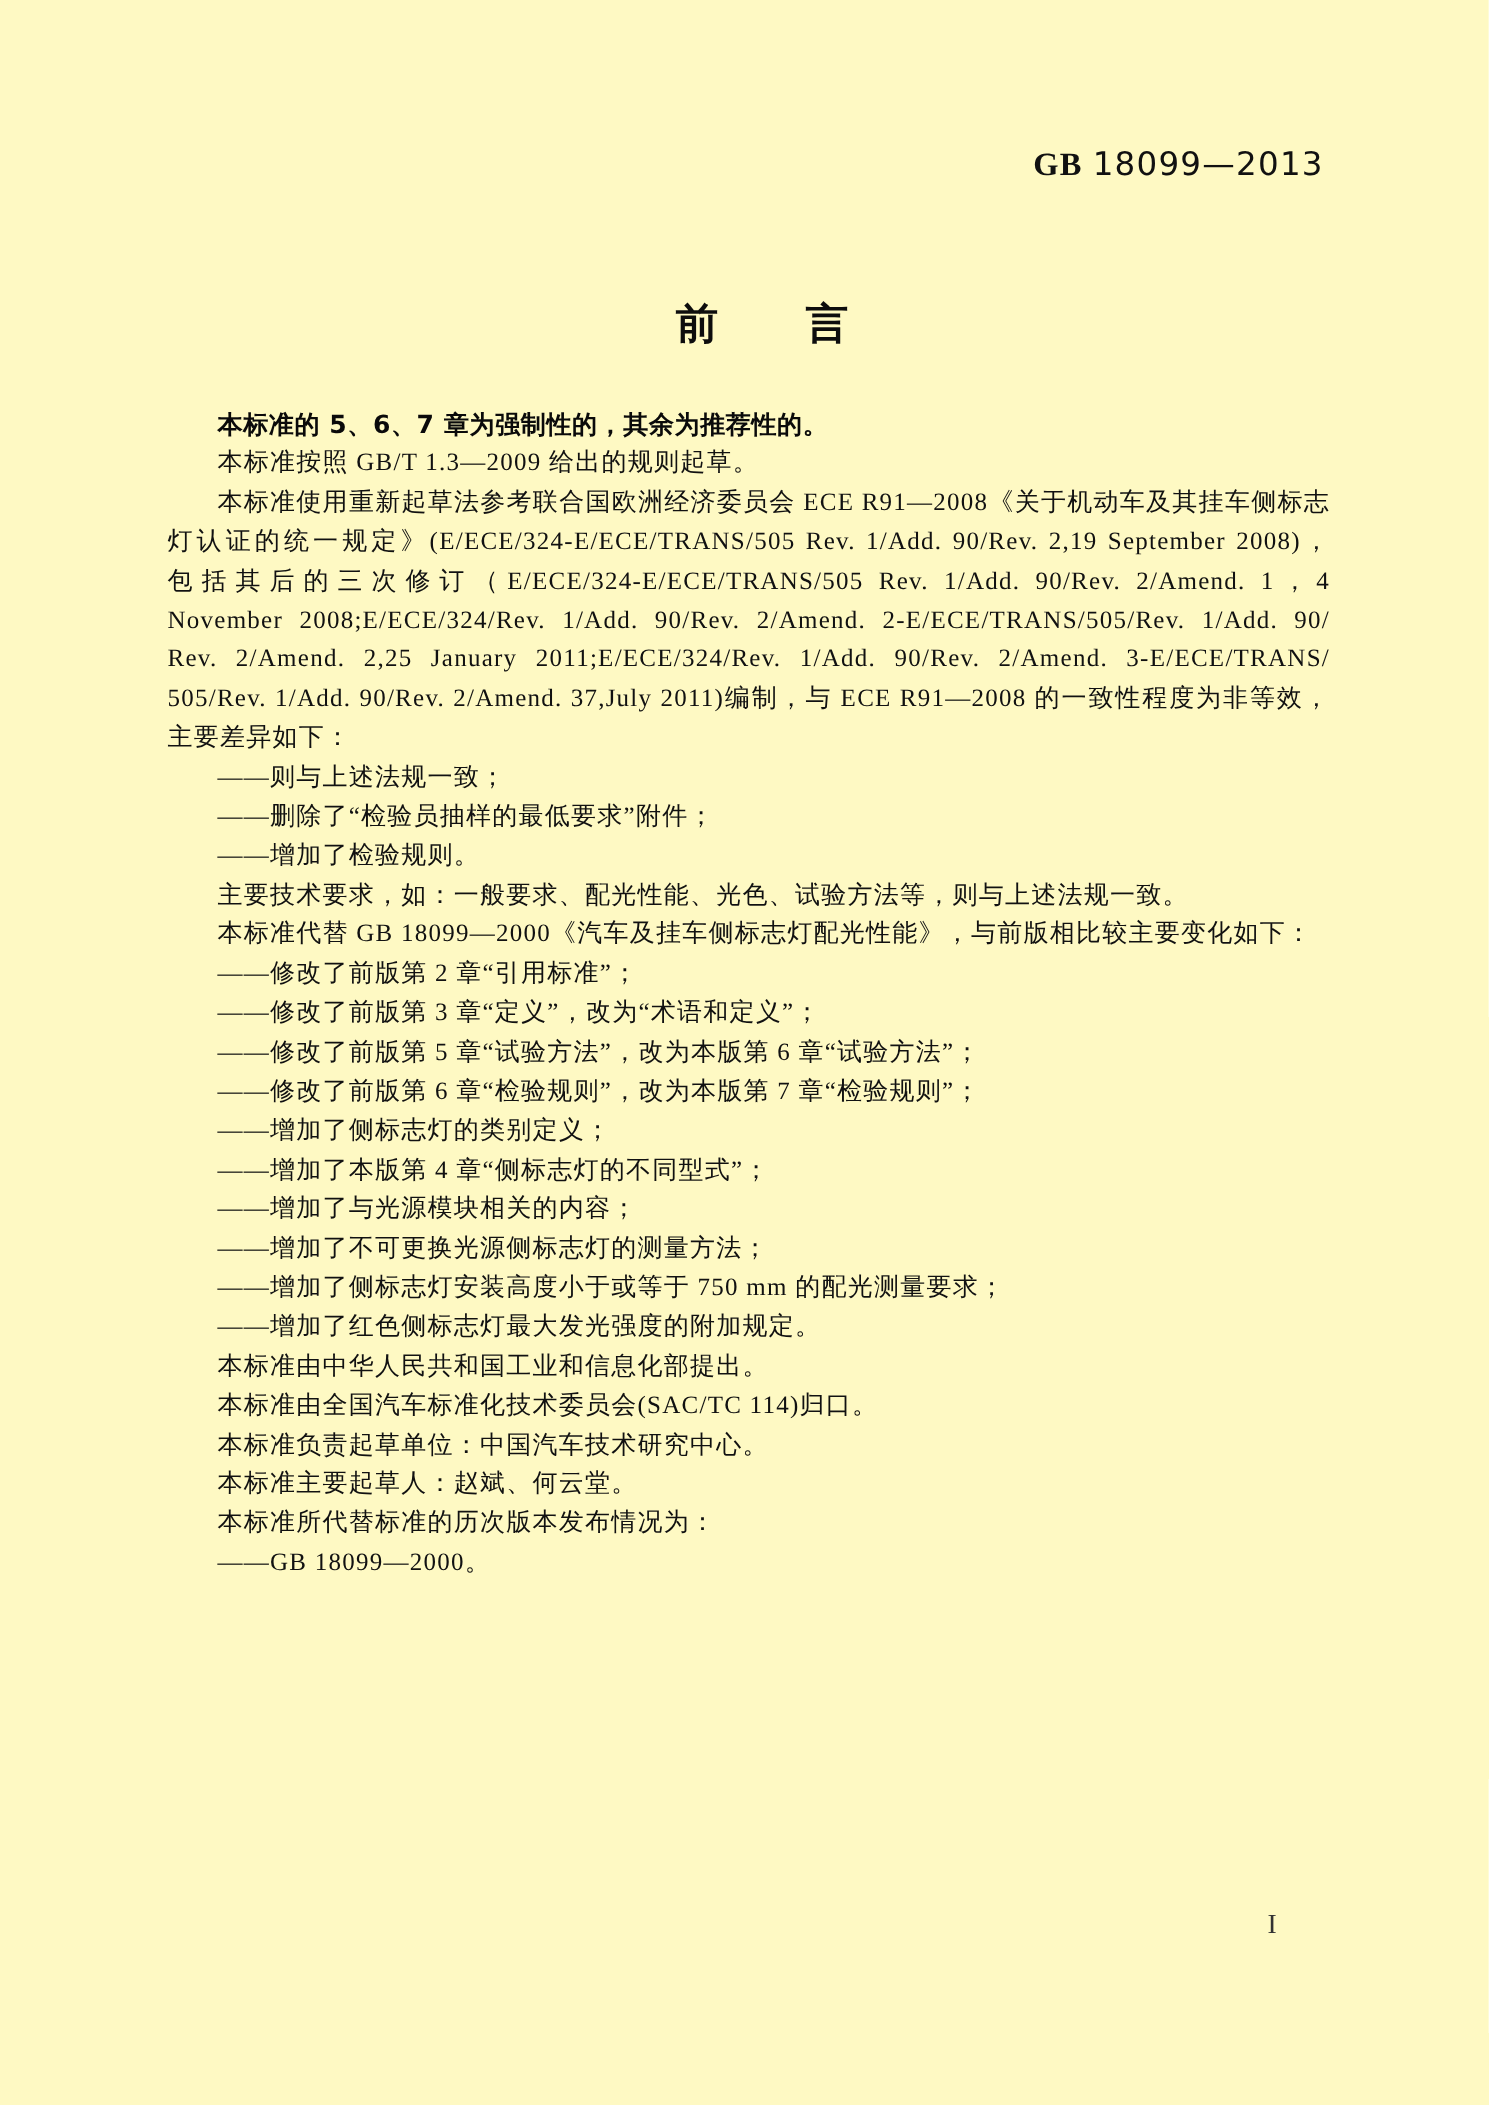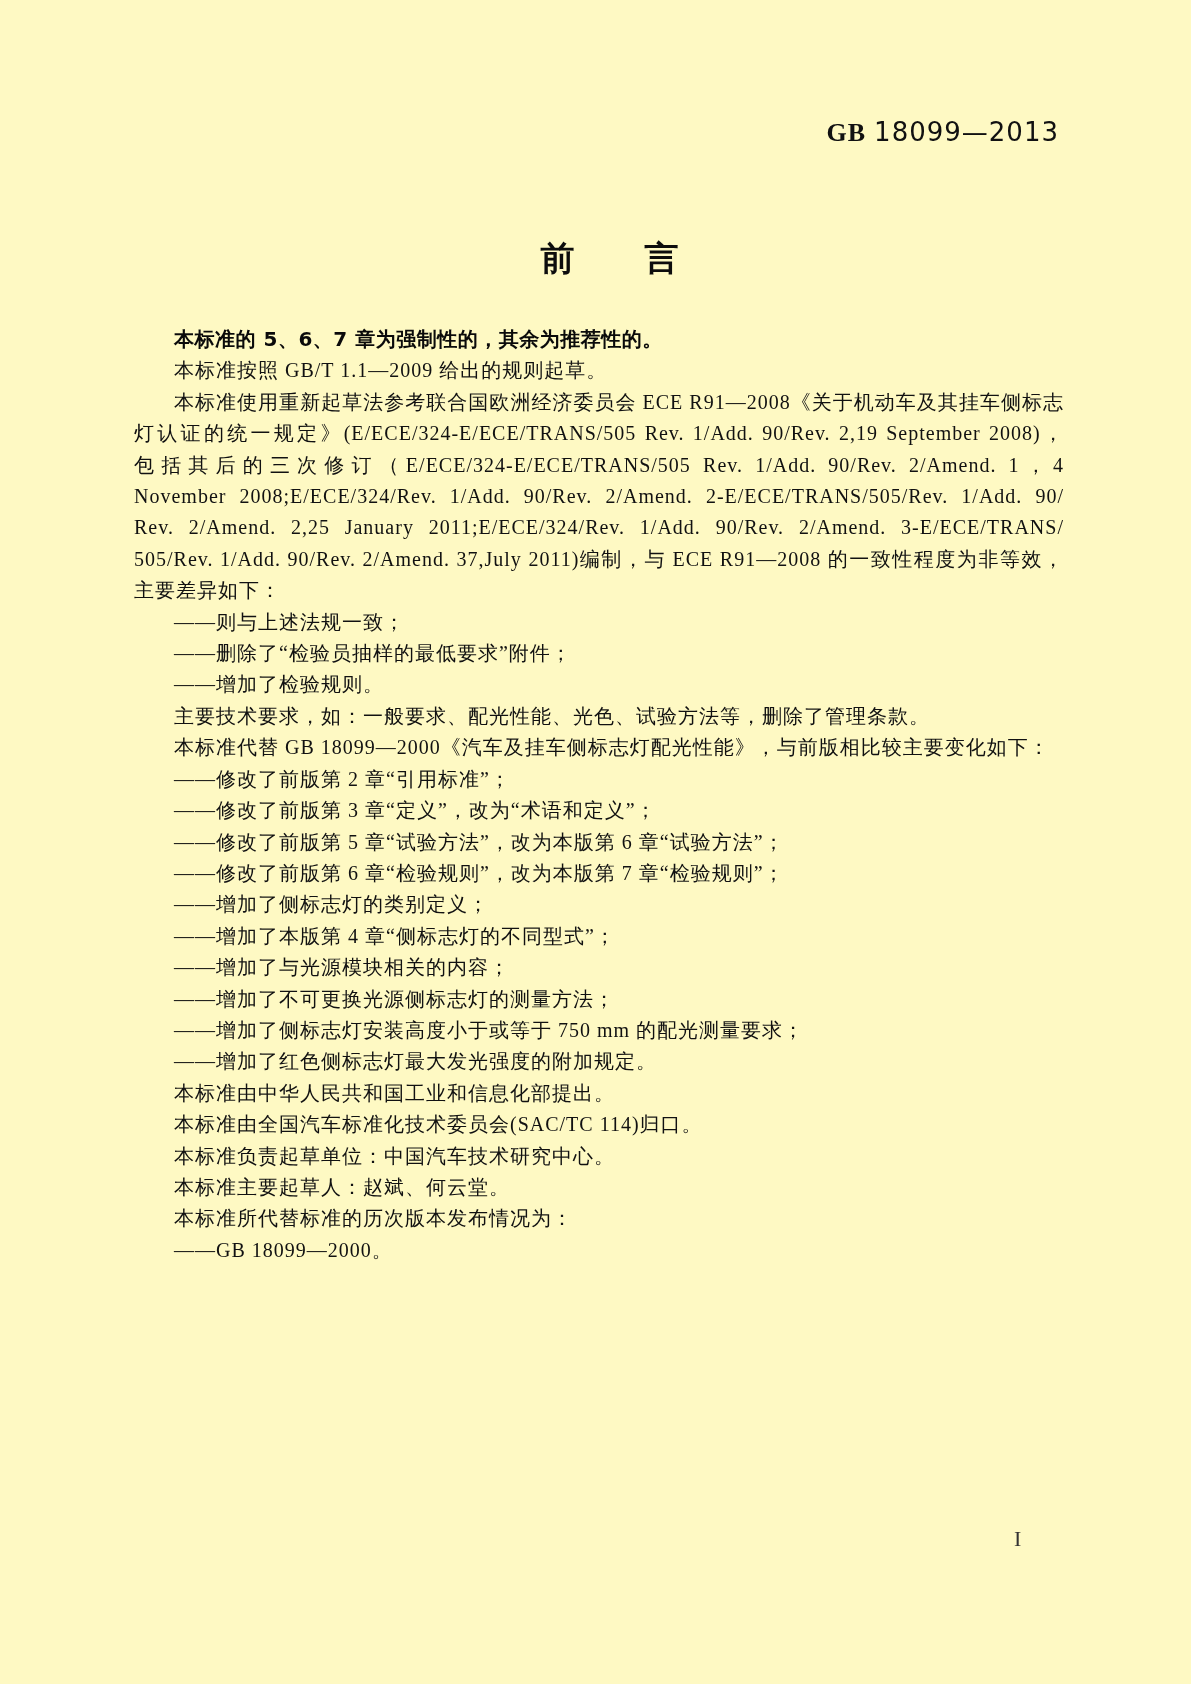--- a/index.html
+++ b/index.html
@@ -76,32 +76,32 @@
   <div class="header">
     <span class="gb">GB</span><span class="num">18099—2013</span>
   </div>
 
   <h1 class="title">
     <span>前</span><span class="gap"></span><span>言</span>
   </h1>
 
   <div class="body-text">
       <div class="line indent bold">本标准的 5、6、7 章为强制性的，其余为推荐性的。</div>
-      <div class="line indent">本标准按照 GB/T 1.1—2009 给出的规则起草。</div>
+      <div class="line indent">本标准按照 GB/T 1.3—2009 给出的规则起草。</div>
       <div class="line indent fill">本标准使用重新起草法参考联合国欧洲经济委员会 ECE R91—2008《关于机动车及其挂车侧标志</div>
       <div class="line fill">灯认证的统一规定》(E/ECE/324-E/ECE/TRANS/505 Rev. 1/Add. 90/Rev. 2,19 September 2008)，</div>
       <div class="line fill">包括其后的三次修订（E/ECE/324-E/ECE/TRANS/505 Rev. 1/Add. 90/Rev. 2/Amend. 1，4</div>
       <div class="line fill">November 2008;E/ECE/324/Rev. 1/Add. 90/Rev. 2/Amend. 2-E/ECE/TRANS/505/Rev. 1/Add. 90/</div>
       <div class="line fill">Rev. 2/Amend. 2,25 January 2011;E/ECE/324/Rev. 1/Add. 90/Rev. 2/Amend. 3-E/ECE/TRANS/</div>
       <div class="line fill">505/Rev. 1/Add. 90/Rev. 2/Amend. 37,July 2011)编制，与 ECE R91—2008 的一致性程度为非等效，</div>
       <div class="line">主要差异如下：</div>
       <div class="line indent">——则与上述法规一致；</div>
       <div class="line indent">——删除了“检验员抽样的最低要求”附件；</div>
       <div class="line indent">——增加了检验规则。</div>
-      <div class="line indent">主要技术要求，如：一般要求、配光性能、光色、试验方法等，删除了管理条款。</div>
+      <div class="line indent">主要技术要求，如：一般要求、配光性能、光色、试验方法等，则与上述法规一致。</div>
       <div class="line indent">本标准代替 GB 18099—2000《汽车及挂车侧标志灯配光性能》，与前版相比较主要变化如下：</div>
       <div class="line indent">——修改了前版第 2 章“引用标准”；</div>
       <div class="line indent">——修改了前版第 3 章“定义”，改为“术语和定义”；</div>
       <div class="line indent">——修改了前版第 5 章“试验方法”，改为本版第 6 章“试验方法”；</div>
       <div class="line indent">——修改了前版第 6 章“检验规则”，改为本版第 7 章“检验规则”；</div>
       <div class="line indent">——增加了侧标志灯的类别定义；</div>
       <div class="line indent">——增加了本版第 4 章“侧标志灯的不同型式”；</div>
       <div class="line indent">——增加了与光源模块相关的内容；</div>
       <div class="line indent">——增加了不可更换光源侧标志灯的测量方法；</div>
       <div class="line indent">——增加了侧标志灯安装高度小于或等于 750 mm 的配光测量要求；</div>

